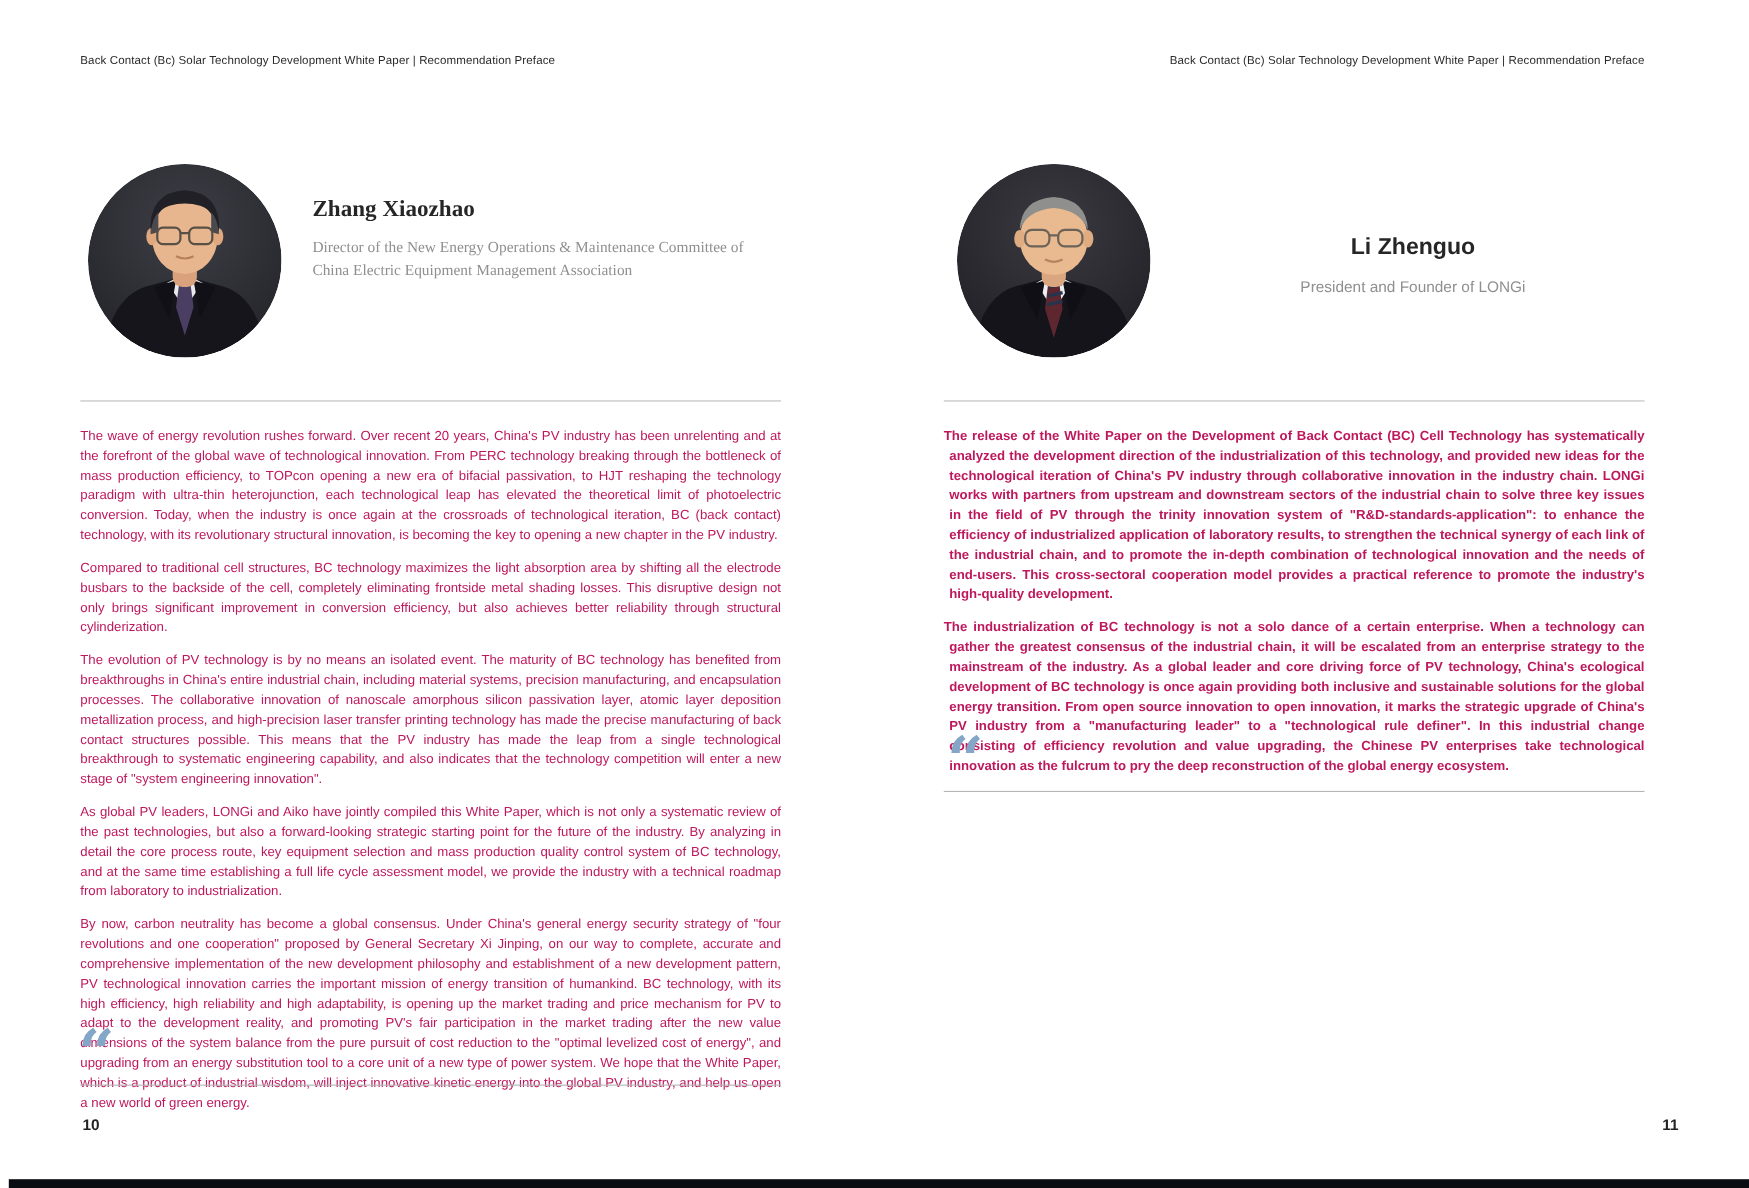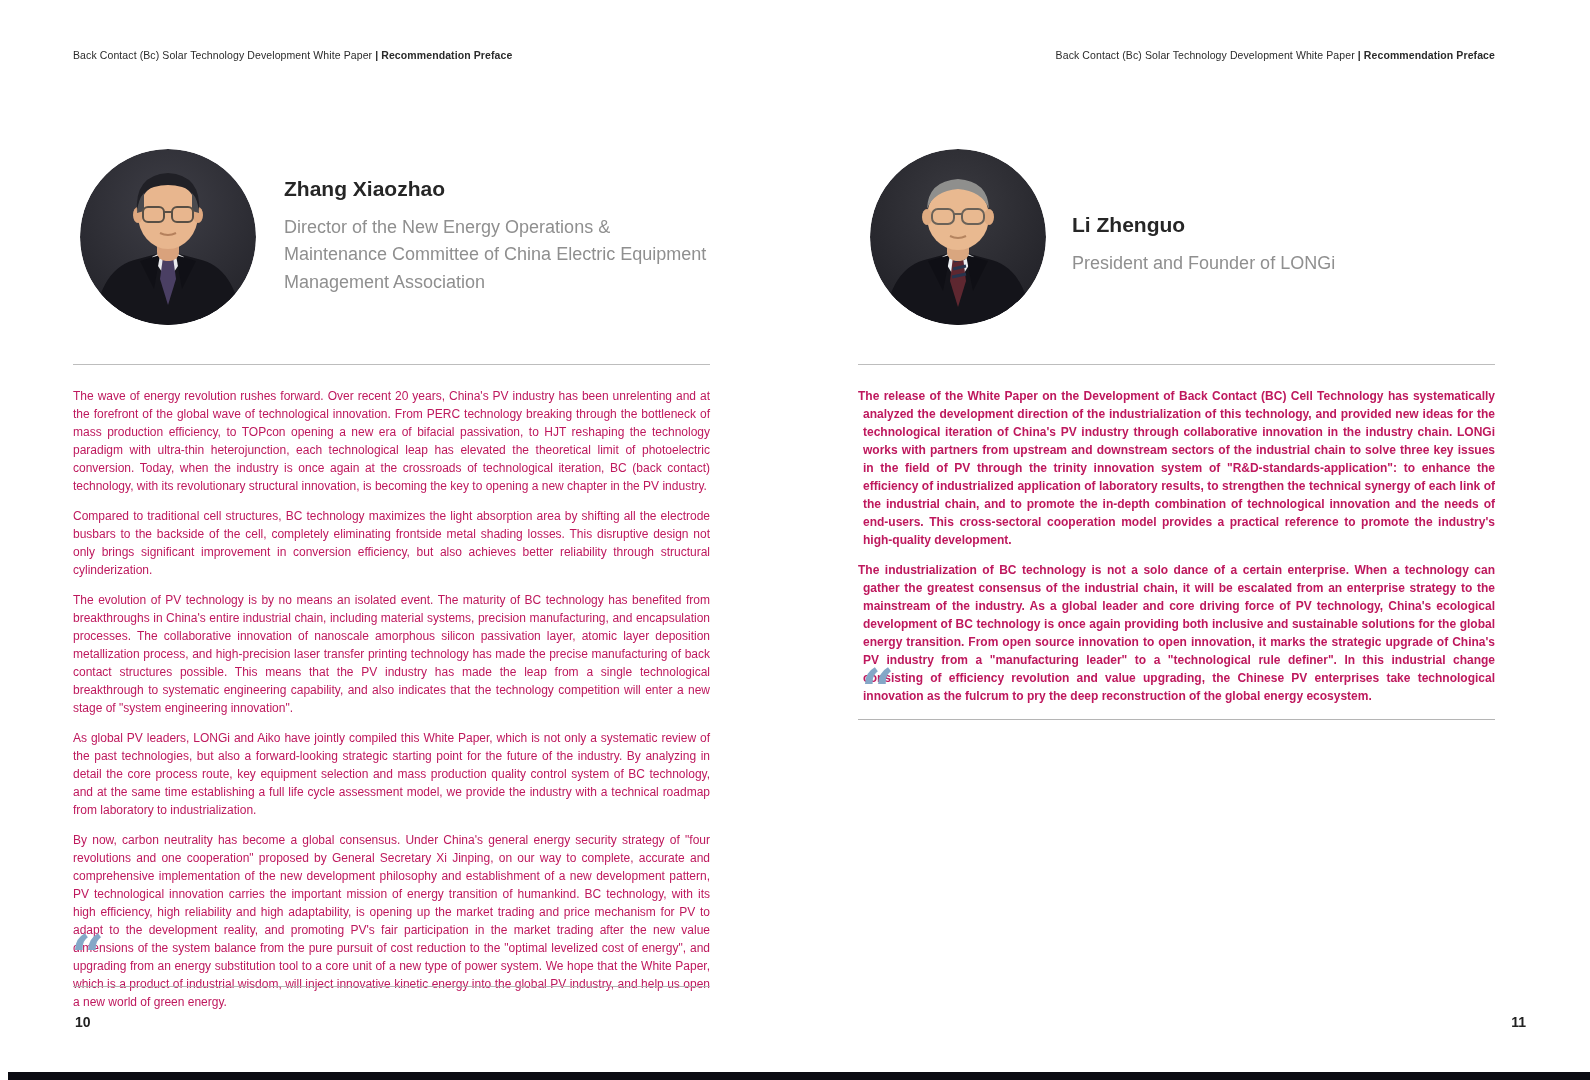--- a/index.html
+++ b/index.html
@@ -8,32 +8,32 @@
     font-family:"Liberation Sans","DejaVu Sans",sans-serif; overflow:hidden;
     color:#454545;
   }
   .page { position:absolute; top:0; width:795px; height:1080px; }
   .page-left  { left:0; }
   .page-right { left:795px; }
 
   .running-header { position:absolute; top:49px; font-size:10.5px; color:#2b2b2b; letter-spacing:0.1px; white-space:nowrap; }
   .page-left  .running-header { left:73px; }
   .page-right .running-header { right:95px; text-align:right; }
-  .running-header .h-bold { font-weight:bold; }
+  .running-header .h-bold { font-weight:normal; }
 
   .portrait { position:absolute; width:176px; height:176px; border-radius:50%; overflow:hidden; }
   .page-left  .portrait { left:80px; top:149px; }
   .page-right .portrait { left:75px; top:149px; }
   .portrait svg { display:block; width:100%; height:100%; }
 
   .name-block { position:absolute; width:425px; }
-  .page-left  .name-block { left:284px; top:177px; }
-  .page-right .name-block { left:277px; top:213px; }
+  .page-left  .name-block { left:284px; top:177px;font-family:Liberation Serif, serif; }
+  .page-right .name-block { left:277px; top:213px;text-align:center; }
   .profile-name { font-size:21px; font-weight:bold; color:#262626; margin:0 0 13px 0; }
-  .profile-title { font-size:18px; color:#8f8f8f; line-height:1.52; margin:0 0 13px 0; }
+  .profile-title { font-size:14px; color:#8f8f8f; line-height:1.52; margin:0 0 13px 0; }
 
   .rule-top, .rule-bottom { position:absolute; width:637px; height:0; border-top:1.5px solid #bdbdbd; }
   .page-left  .rule-top { left:73px; top:364px; }
   .page-right .rule-top { left:63px; top:364px; }
   .page-left  .rule-bottom { left:73px; top:986px; border-top-width:1px; border-top-color:#b5b5b5; }
   .page-right .rule-bottom { left:63px; top:719px; border-top-width:1px; border-top-color:#b5b5b5; }
 
   .body-copy { position:absolute; width:637px; top:387px; }
   .page-left  .body-copy { left:73px; }
   .page-right .body-copy { left:63px;font-weight:bold; }

